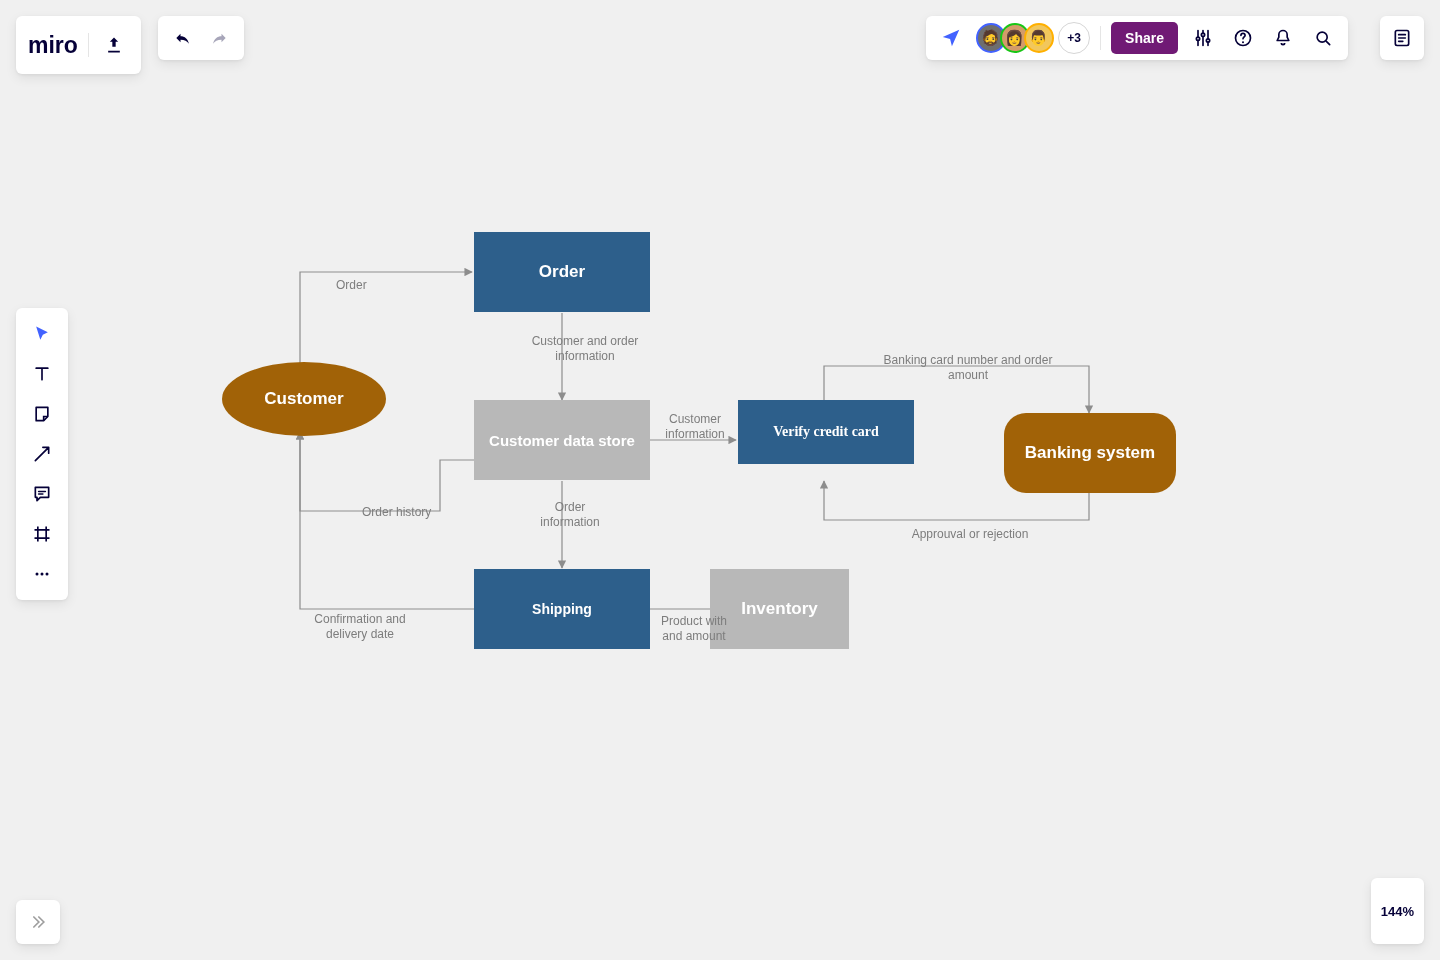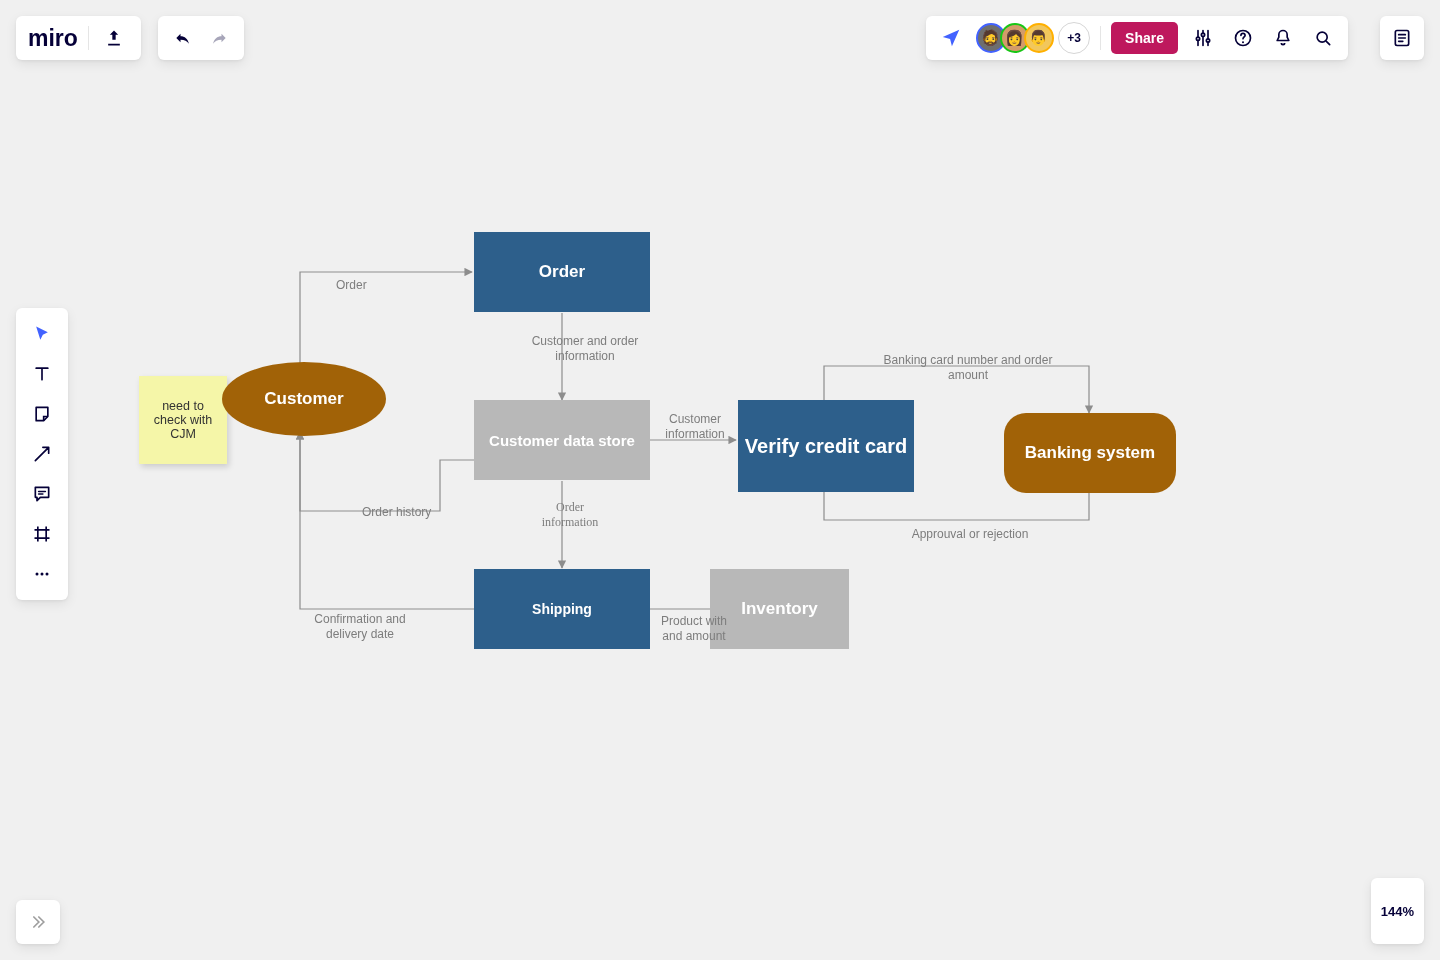--- a/index.html
+++ b/index.html
@@ -19,21 +19,21 @@
     position: absolute;
     background: #fff;
     border-radius: 6px;
     box-shadow: 0 1px 3px rgba(0,0,0,.06), 0 4px 12px rgba(0,0,0,.08);
     display: flex;
     align-items: center;
   }
   .top-left-a {
     top: 16px; left: 16px;
     height: 44px;
-    padding: 0 12px;
+    padding: 7px 12px;
     gap: 10px;
   }
   .logo {
     font-weight: 900;
     font-size: 23px;
     letter-spacing: 0px;
     color: #050038;
   }
   .vsep {
     width: 1px; height: 24px;
@@ -79,21 +79,21 @@
     width: 30px; height: 30px;
     border-radius: 50%;
     border: 1px solid #d6d6d6;
     margin-left: 4px;
     display:flex; align-items:center; justify-content:center;
     font-size: 12px; font-weight: 600;
     color:#050038;
     background:#fff;
   }
   .sharebtn {
-    background: #be185d;
+    background: #701a75;
     color: #fff;
     font-weight: 600;
     font-size: 14px;
     padding: 8px 14px;
     border-radius: 5px;
     cursor: pointer;
   }
 
   .top-right-b {
     top: 16px; right: 16px;
@@ -208,56 +208,53 @@
       <path d="M474,609 L300,609 L300,432" marker-end="url(#arr)"></path>
 
       <path d="M650,609 L736,609" marker-end="url(#arr)"></path>
 
       <path d="M824,400 L824,366 L1089,366 L1089,413" marker-end="url(#arr)"></path>
 
       <path d="M1089,493 L1089,520 L824,520 L824,481" marker-end="url(#arr)"></path>
     </g>
   </svg>
 
-  <div class="sticky" style="left:139px; top:376px; width:88px; height:88px;">
-    <span>need to check with CJM</span>
-  </div>
 
   <div class="node teal ellipse" style="left:222px; top:362px; width:164px; height:74px; font-size:17px;">
     <span>Customer</span>
   </div>
 
   <div class="node blue" style="left:474px; top:232px; width:176px; height:80px; font-size:17px;">
     <span>Order</span>
   </div>
 
   <div class="node gray" style="left:474px; top:400px; width:176px; height:80px; font-size:15px;">
     <span>Customer data store</span>
   </div>
 
   <div class="node blue" style="left:474px; top:569px; width:176px; height:80px; font-size:14px;">
     <span>Shipping</span>
   </div>
 
-  <div class="node blue" style="left:738px; top:400px; width:176px; height:92px; font-size:20px;">
+  <div class="node blue" style="left:738px; top:400px; width:176px; height:64px; font-size:14px;font-family:Liberation Serif, serif;">
     <span>Verify credit card</span>
   </div>
 
   <div class="node gray" style="left:710px; top:569px; width:139px; height:80px; font-size:17px;">
     <span>Inventory</span>
   </div>
 
   <div class="node teal rounded" style="left:1004px; top:413px; width:172px; height:80px; font-size:17px;">
     <span>Banking system</span>
   </div>
 
   <div class="edge-label" style="left:336px; top:278px;">Order</div>
   <div class="edge-label" style="left:525px; top:334px; width:120px; transform:translateX(-50%) translateX(60px);">Customer and order information</div>
   <div class="edge-label" style="left:656px; top:412px; width:78px;">Customer information</div>
-  <div class="edge-label" style="left:530px; top:500px; width:80px;font-family:Liberation Serif, serif;">Order information</div>
+  <div class="edge-label" style="left:530px; top:500px; width:80px;">Order information</div>
   <div class="edge-label" style="left:362px; top:505px;">Order history</div>
   <div class="edge-label" style="left:310px; top:612px; width:100px;">Confirmation and delivery date</div>
   <div class="edge-label" style="left:654px; top:614px; width:80px;">Product with and amount</div>
   <div class="edge-label" style="left:868px; top:353px; width:200px;">Banking card number and order amount</div>
   <div class="edge-label" style="left:900px; top:527px; width:140px;">Approuval or rejection</div>
 </div>
 
 <div class="panel top-left-a">
   <span class="logo">miro</span>
   <span class="vsep"></span>

